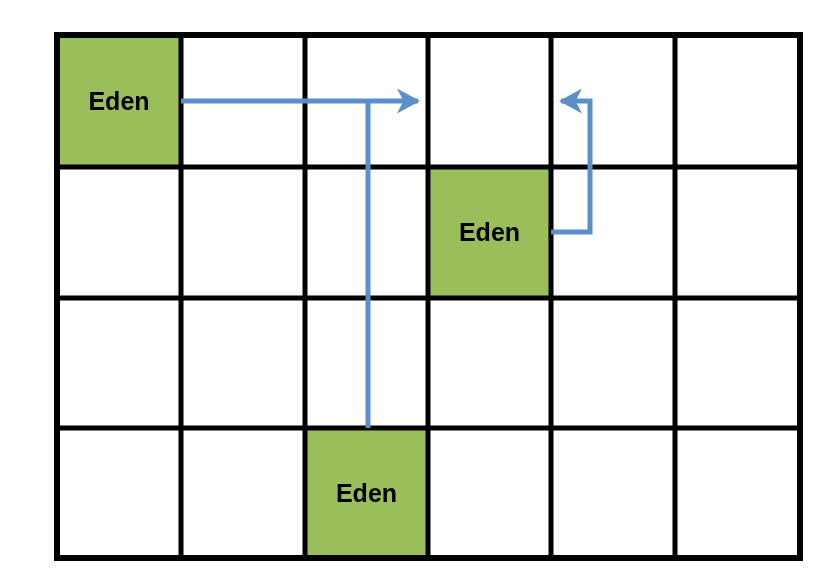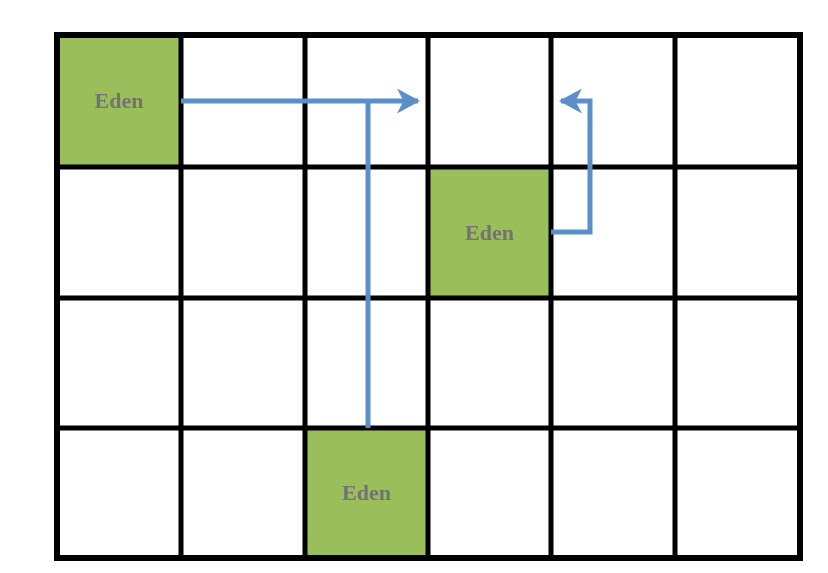--- a/index.html
+++ b/index.html
@@ -25,24 +25,24 @@
     width: 828px;
     height: 573px;
   }
   .arrow-layer { pointer-events: none; }
 
   .cell-label {
     position: absolute;
     display: flex;
     align-items: center;
     justify-content: center;
-    font-family: Liberation Serif, serif;
+    font-family: Liberation Sans, sans-serif;
     font-weight: bold;
-    font-size: 22px;
-    color: #737373;
+    font-size: 25px;
+    color: #000000;
     letter-spacing: 0px;
     user-select: none;
   }
 </style>
 </head>
 <body>
 
 <div id="canvas">
 
   <svg class="grid-layer" viewBox="0 0 828 573" width="828" height="573" xmlns="http://www.w3.org/2000/svg">

